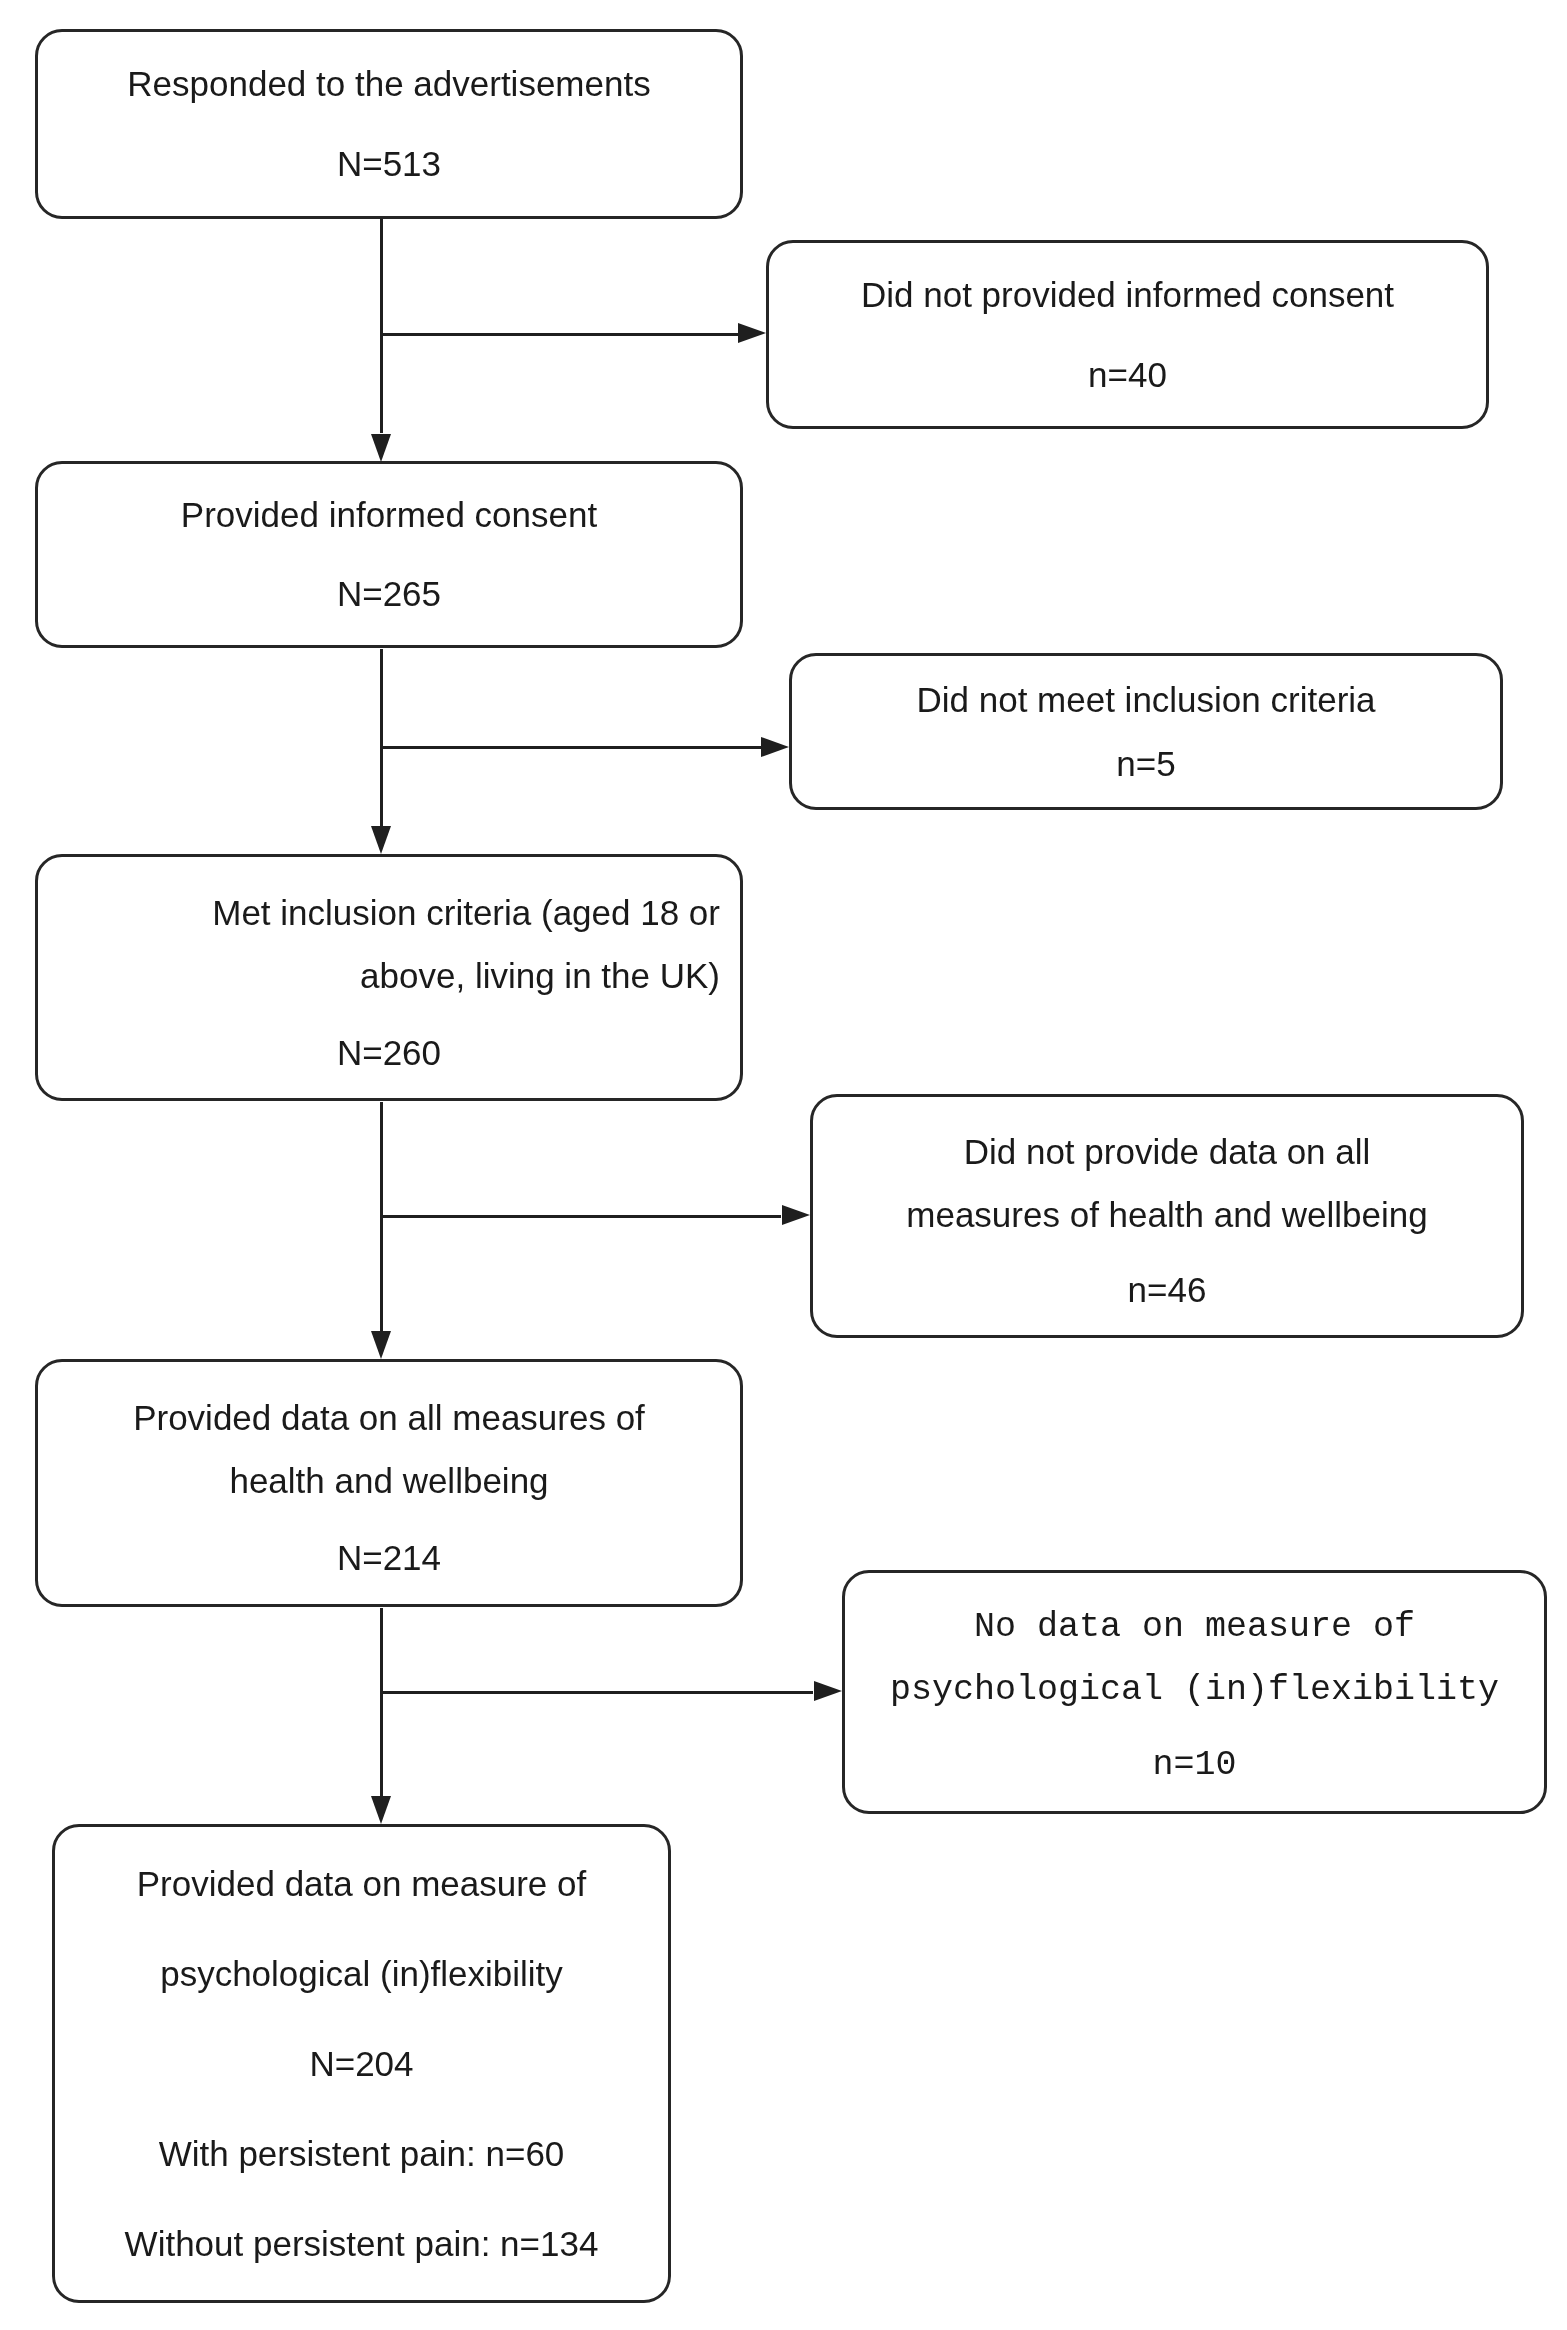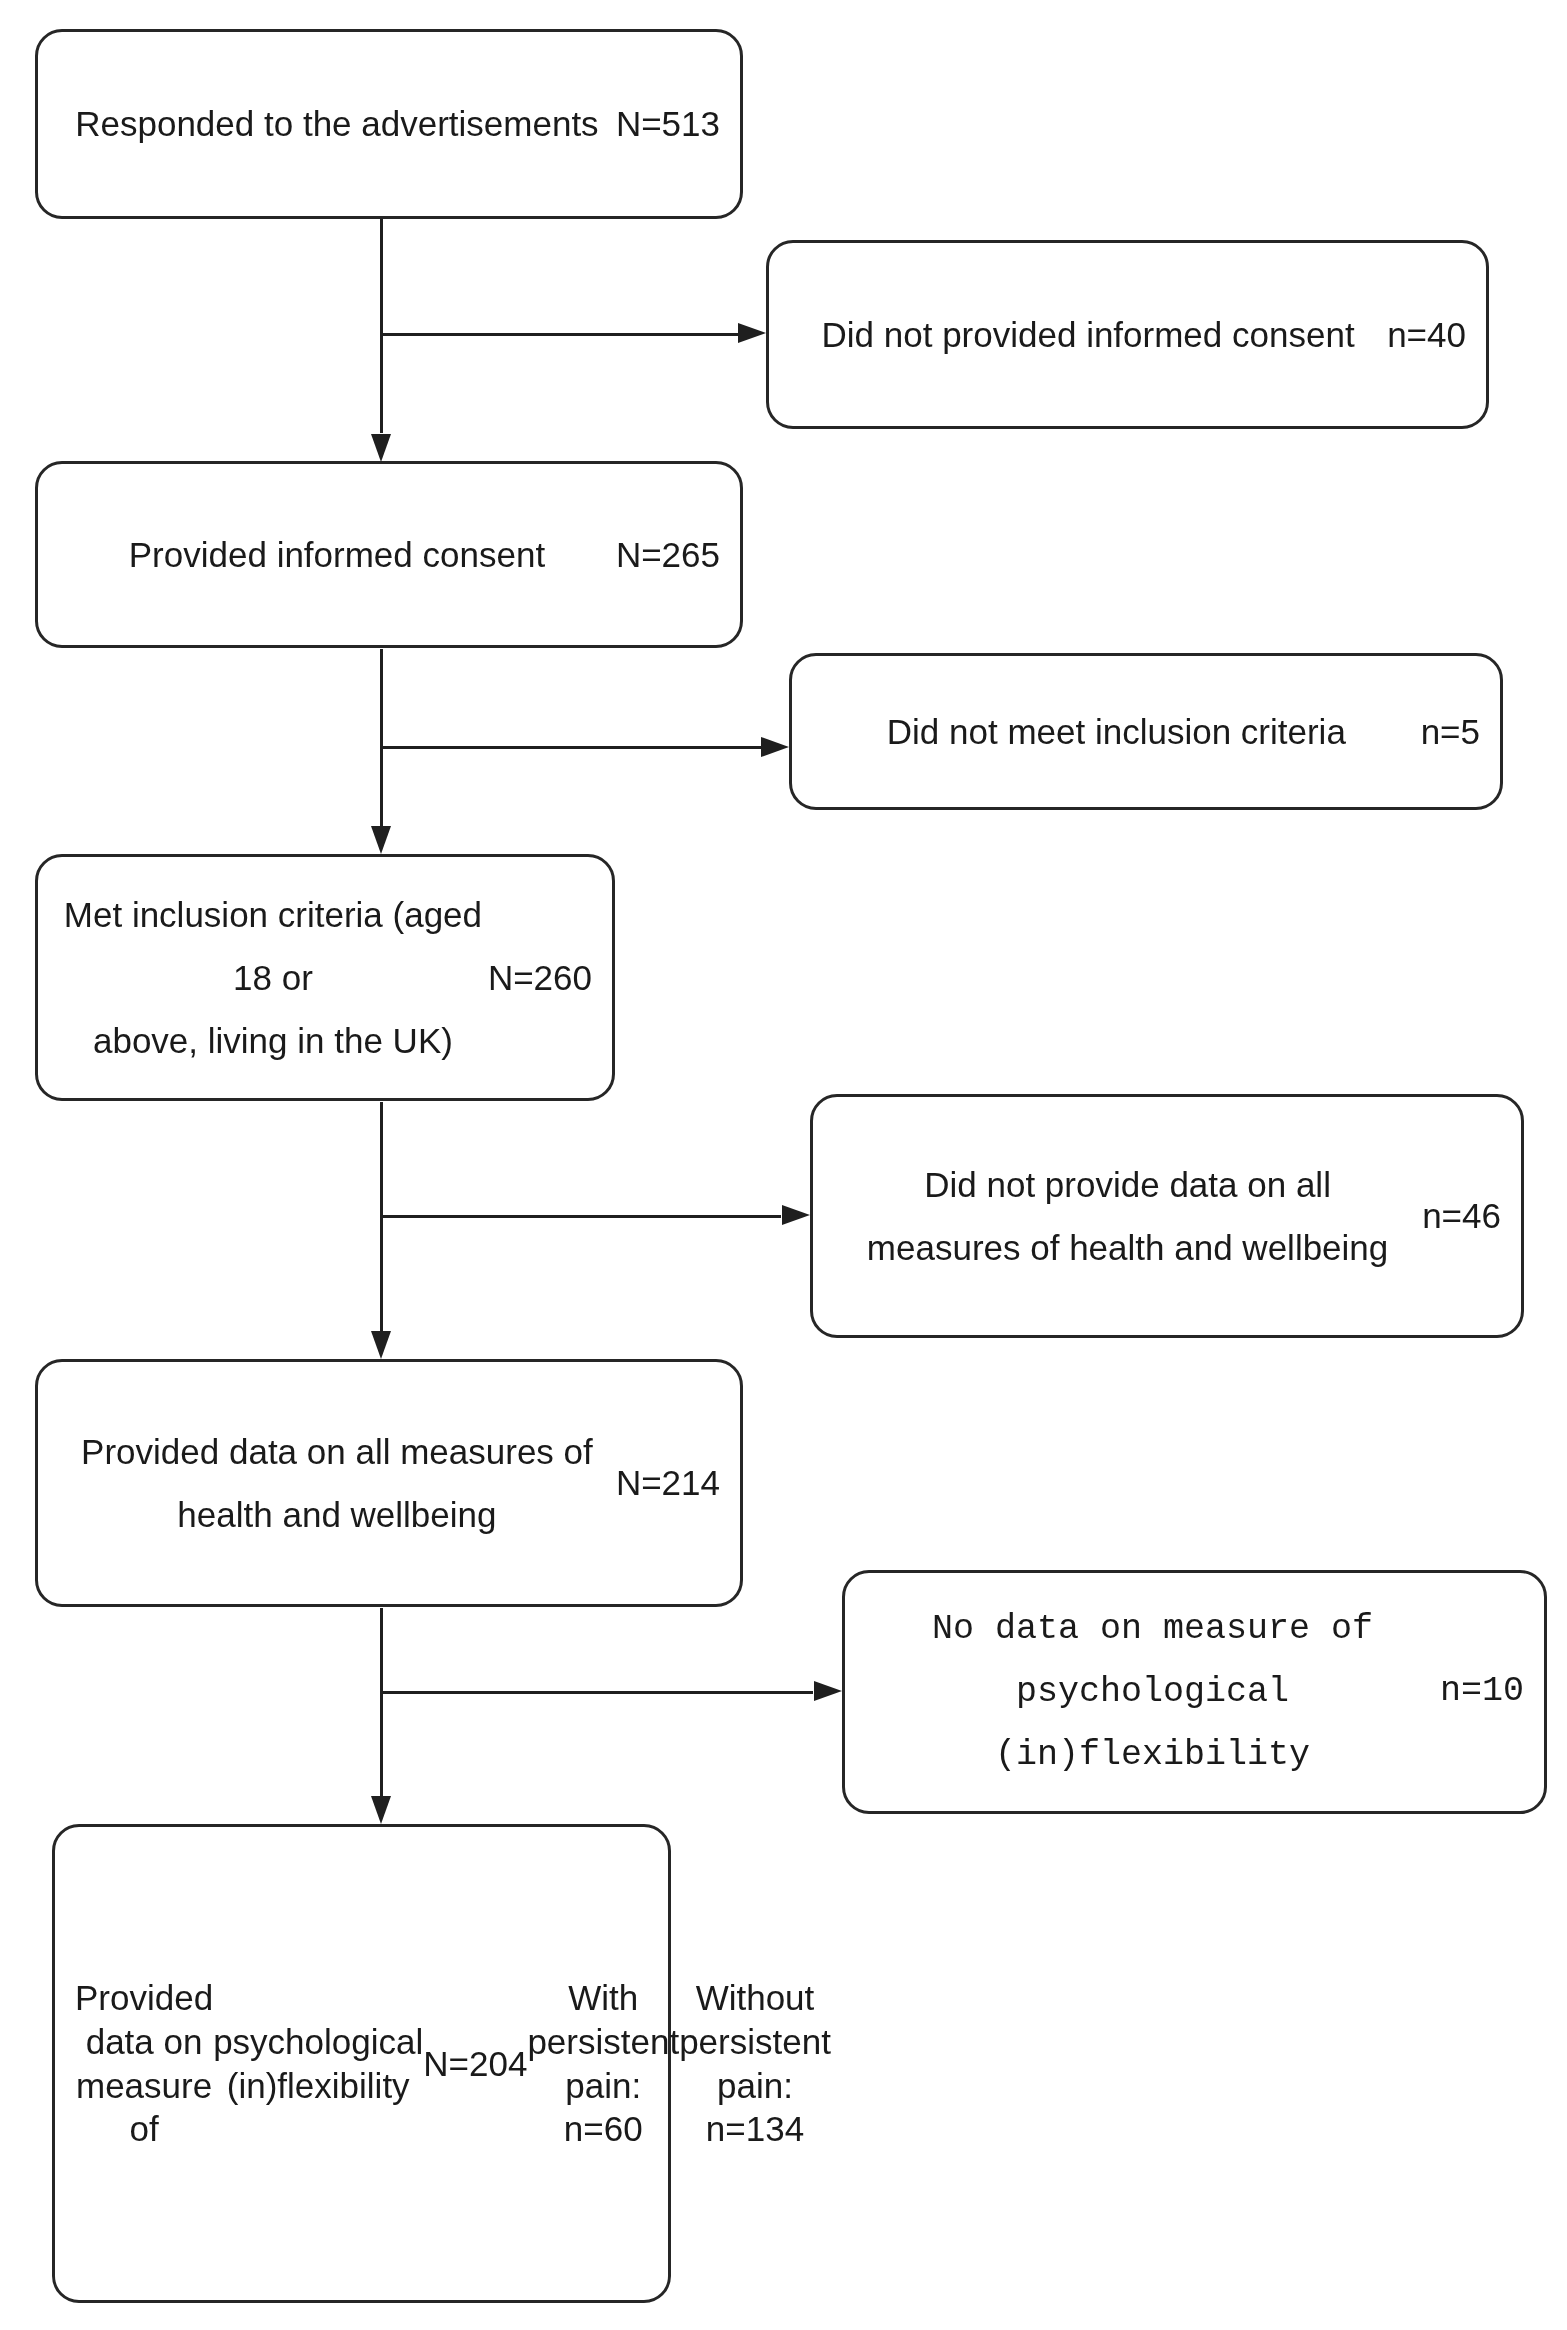--- a/index.html
+++ b/index.html
@@ -15,21 +15,21 @@
     font-family: "Liberation Sans", sans-serif;
     color: #1a1a1a;
   }
   .box {
     position: absolute;
     box-sizing: border-box;
     background: #ffffff;
     border: 3.5px solid #262626;
     border-radius: 27px;
     display: flex;
-    flex-direction: row;
+    flex-direction: column;
     justify-content: space-around;
     align-items: center;
     text-align: center;
     padding: 11.6px 20px;
     font-size: 35px;
     line-height: 1.25;
   }
   .box .tblock { width: 100%; }
   .box .tline { line-height: 1.8; }
   .box .cline { line-height: 1.25; }
@@ -66,21 +66,21 @@
   <div class="box" style="left:35px; top:29px; width:708px; height:190px;">
     <div class="tblock">Responded to the advertisements</div>
     <div class="cline">N=513</div>
   </div>
 
   <div class="box" style="left:35px; top:461px; width:708px; height:187px;">
     <div class="tblock">Provided informed consent</div>
     <div class="cline">N=265</div>
   </div>
 
-  <div class="box" style="left:35px; top:854px; width:580px; height:247px;">
+  <div class="box" style="left:35px; top:854px; width:708px; height:247px;text-align:right;">
     <div class="tblock">
       <div class="tline">Met inclusion criteria (aged 18 or</div>
       <div class="tline">above, living in the UK)</div>
     </div>
     <div class="cline">N=260</div>
   </div>
 
   <div class="box" style="left:35px; top:1359px; width:708px; height:248px;">
     <div class="tblock">
       <div class="tline">Provided data on all measures of</div>

